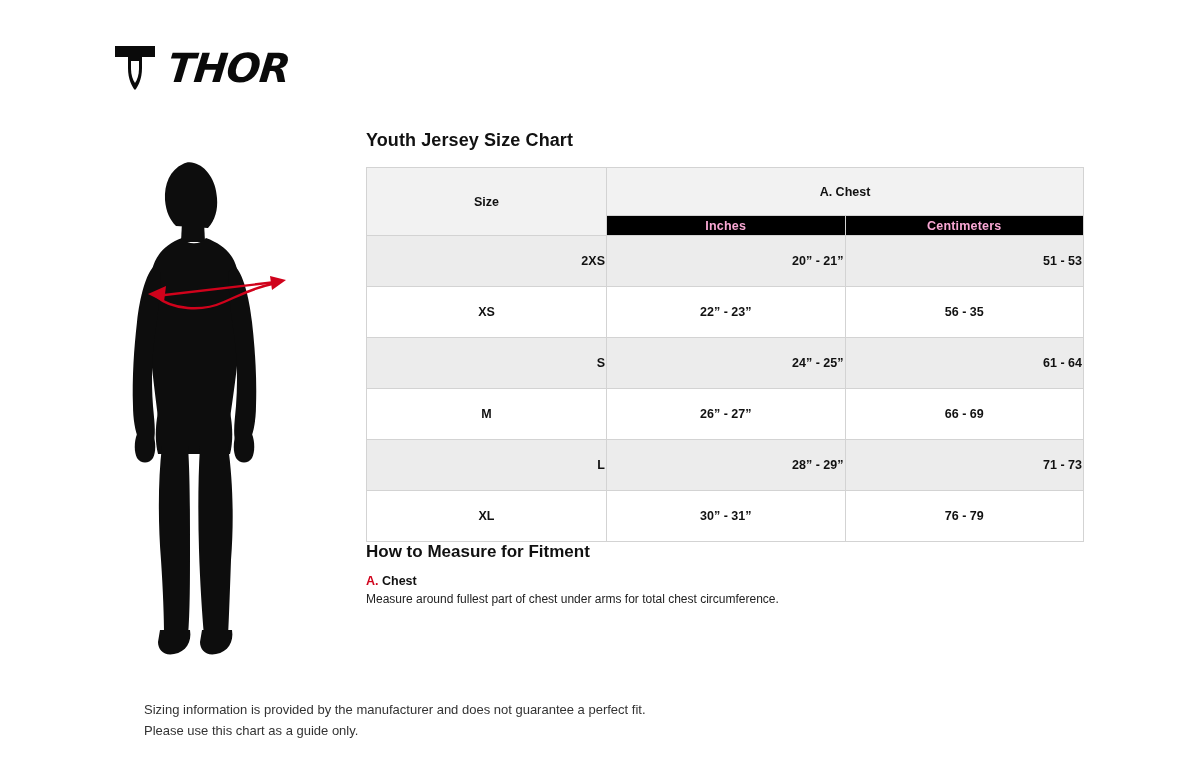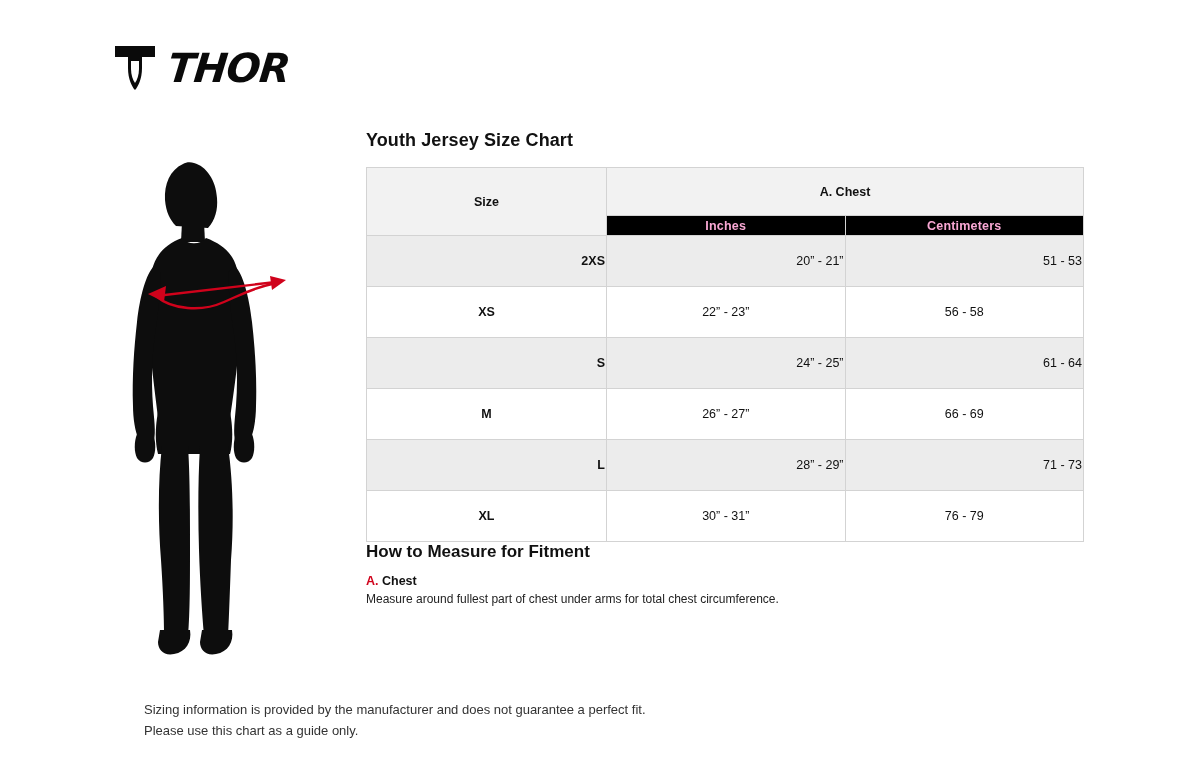--- a/index.html
+++ b/index.html
@@ -105,21 +105,21 @@
     border: 1px solid #000;
     letter-spacing: .2px;
   }
   tbody td {
     height: 51px;
     font-size: 13px;
     color: #111;
   }
   tbody td.size-cell { font-weight: bold; }
   tbody tr.alt td { background: #ececec; text-align: right; }
-  tbody tr td { background: #ffffff; }
+  tbody tr td { background: #ffffff; font-weight: bold; }
   tbody tr.alt td.size-cell, tbody tr.alt td { background: #ececec; }
 
   
   .howto {
   }
   .howto-title {
     font-size: 17px;
     font-weight: bold;
     margin: 0 0 12px 0;
   }
@@ -217,21 +217,21 @@
     </thead>
     <tbody>
       <tr class="alt">
         <td class="size-cell">2XS</td>
         <td>20” - 21”</td>
         <td>51 - 53</td>
       </tr>
       <tr>
         <td class="size-cell">XS</td>
         <td>22” - 23”</td>
-        <td>56 - 58</td>
+        <td>56 - 35</td>
       </tr>
       <tr class="alt">
         <td class="size-cell">S</td>
         <td>24” - 25”</td>
         <td>61 - 64</td>
       </tr>
       <tr>
         <td class="size-cell">M</td>
         <td>26” - 27”</td>
         <td>66 - 69</td>

